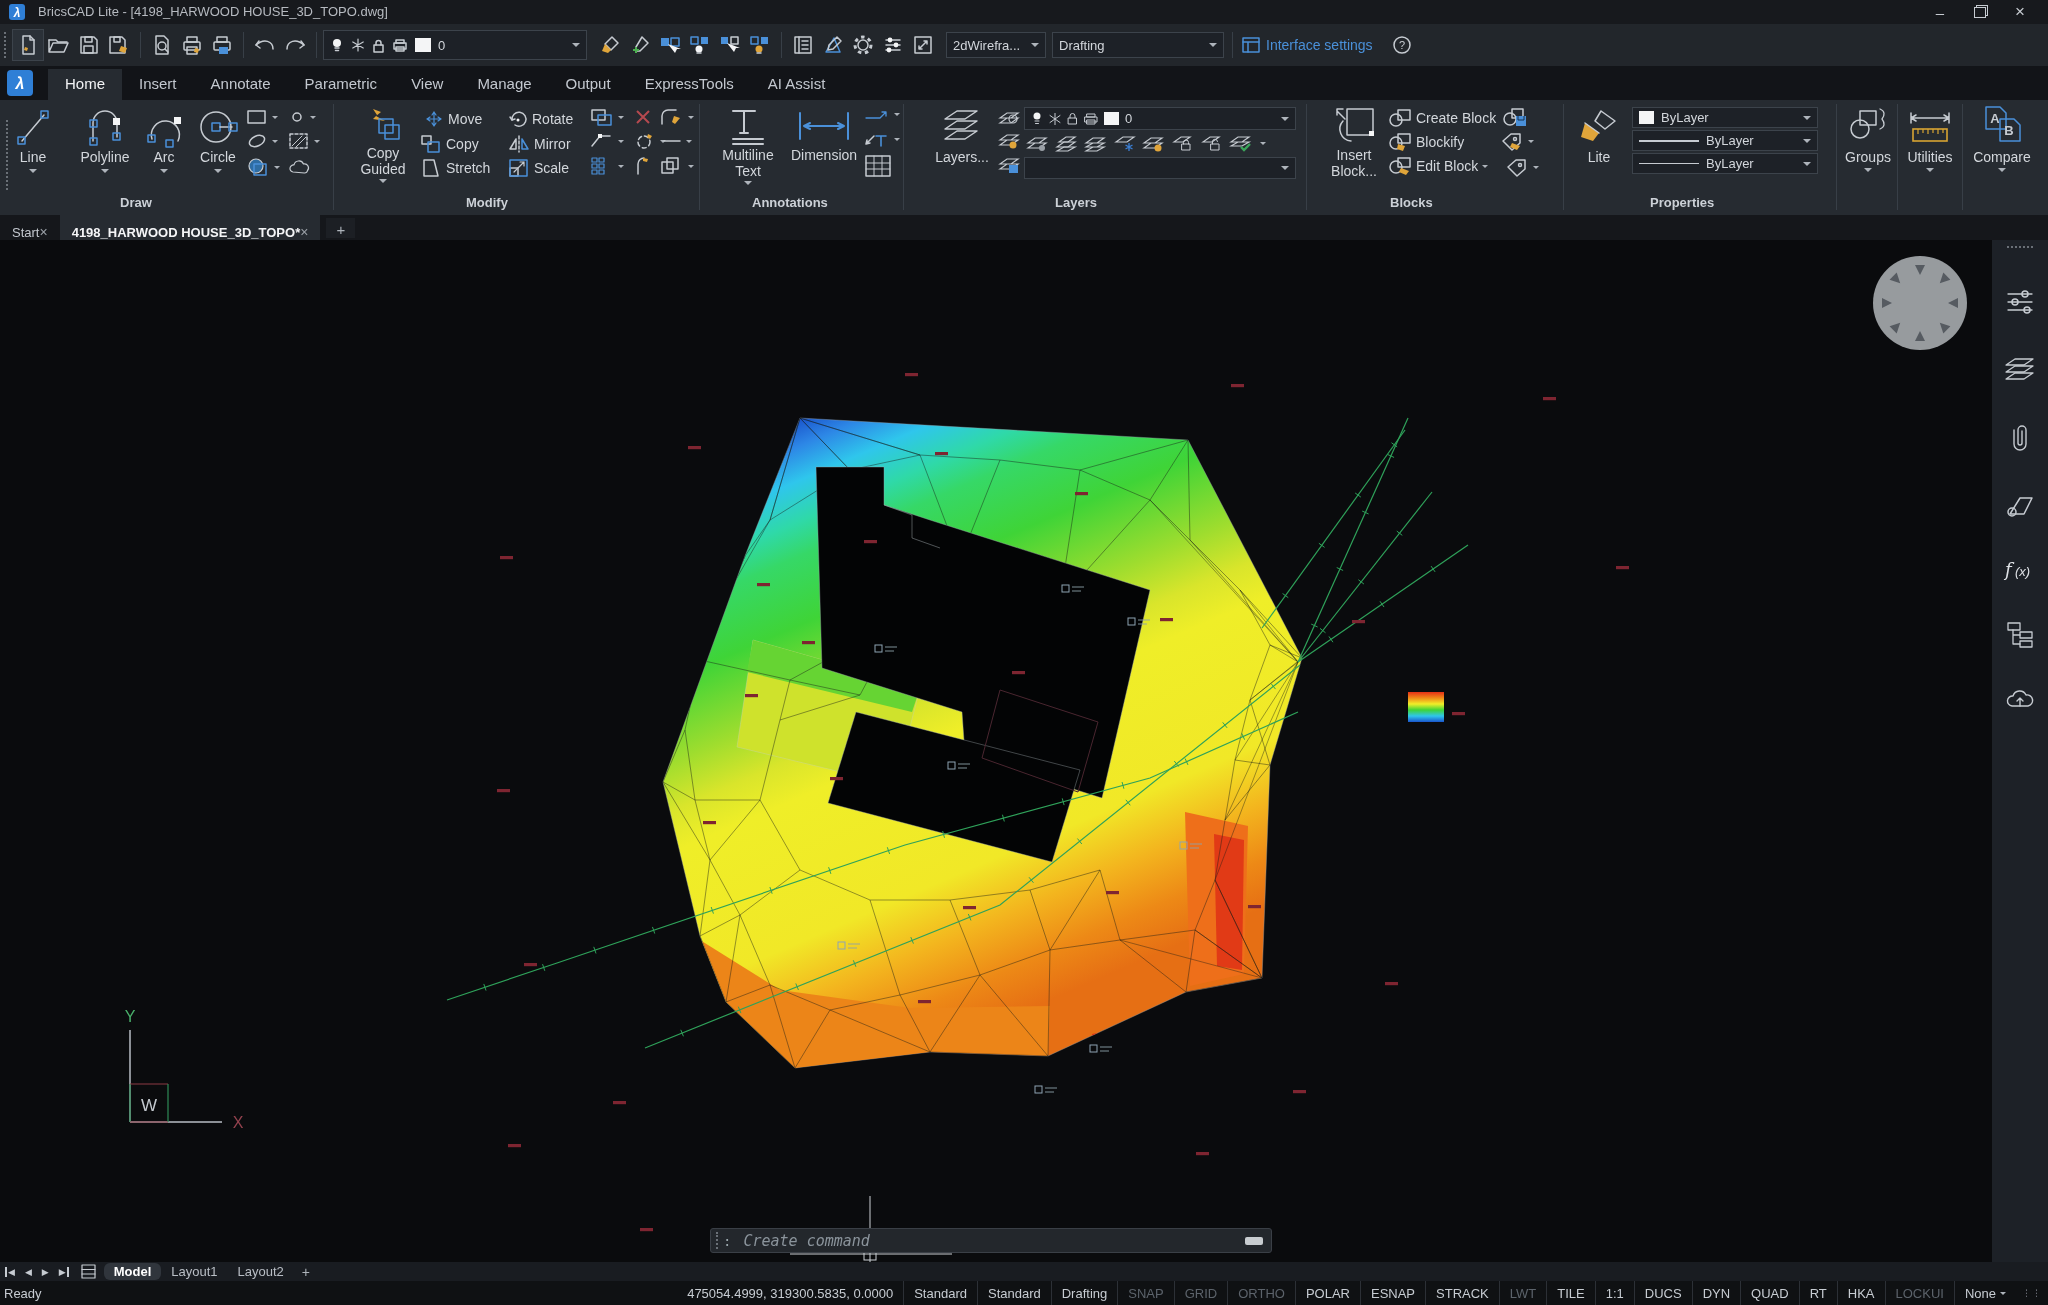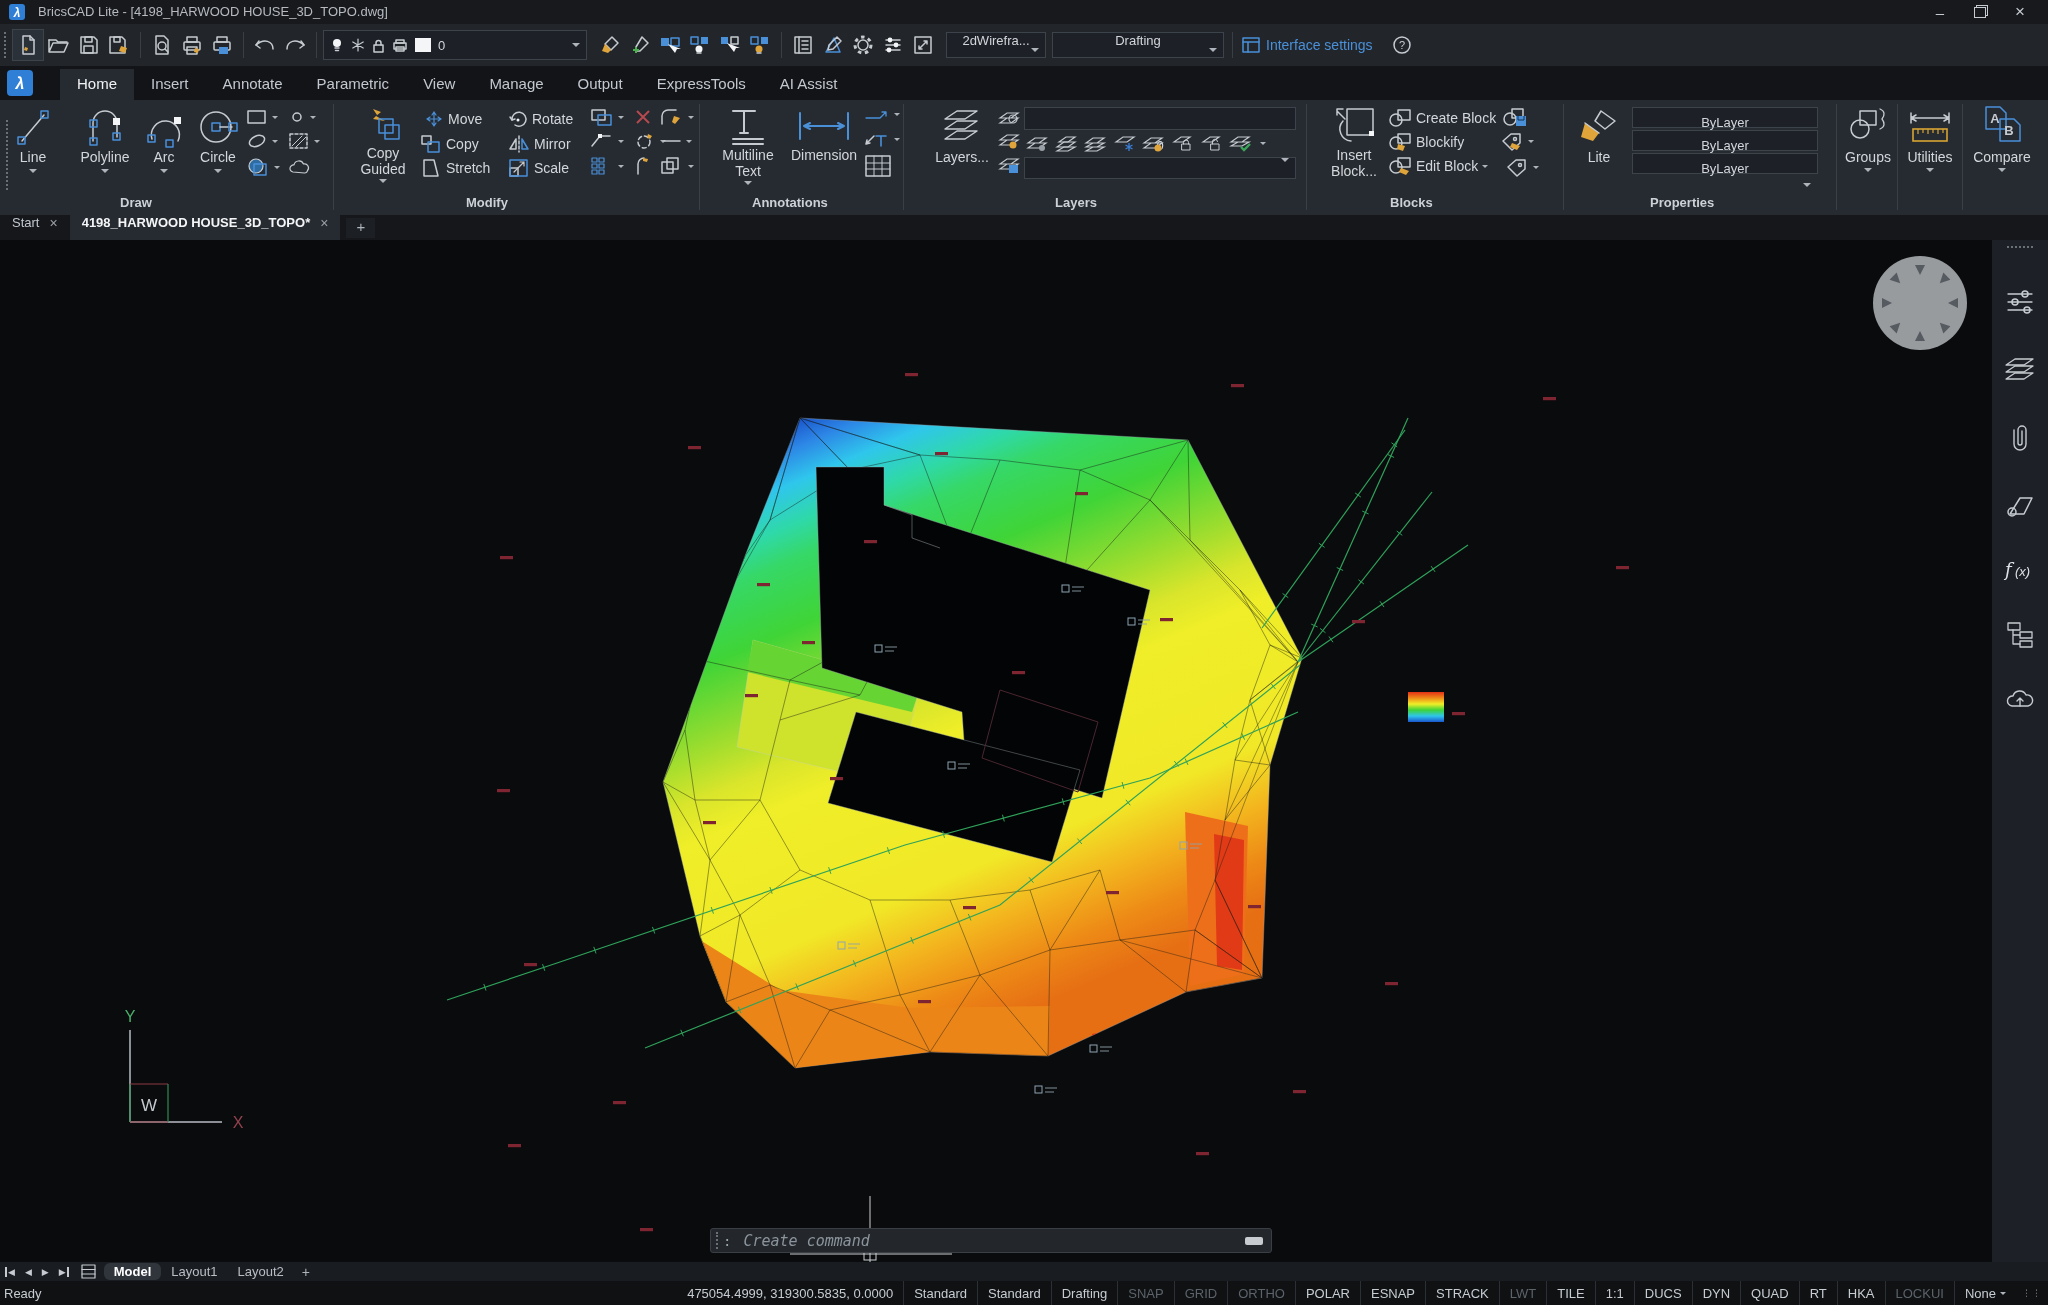--- a/index.html
+++ b/index.html
@@ -21,24 +21,24 @@
   .cv{width:0;height:0;border-left:4px solid transparent;border-right:4px solid transparent;border-top:4px solid #aeb4bb;display:inline-block;}
   .cvs{border-left-width:3px;border-right-width:3px;border-top-width:3px;}
   .sep{width:1px;background:#383f47;}
   .vgrip{border-left:2px dotted #6a7077;width:2px;}
   .hgrip{border-top:2px dotted #6a7077;height:2px;}
   .plabel{position:absolute;bottom:5px;font-size:13px;font-weight:700;color:#ccd1d7;text-align:left;}
   .bigbtn{position:absolute;display:flex;flex-direction:column;align-items:center;color:#d3d7dc;font-size:14px;text-align:center;cursor:default;}
   .rowbtn{position:absolute;display:flex;align-items:center;gap:4px;color:#d3d7dc;font-size:14px;}
   .rtab{padding:6px 17px 8px 17px;font-size:15px;color:#c3c8cf;}
   .rtab.active{background:#262b31;color:#f2f3f5;}
-  .dd{background:#1d2127;border:1px solid #3c434b;color:#d2d6db;font-size:13px;display:flex;align-items:center;padding:0 6px;box-sizing:border-box;flex-direction:column;}
+  .dd{background:#1d2127;border:1px solid #3c434b;color:#d2d6db;font-size:13px;display:flex;align-items:center;padding:0 6px;box-sizing:border-box;}
   .dd .cv{margin-left:auto;}
   .qi{display:flex;align-items:center;justify-content:center;width:30px;height:30px;}
-  .doctab{display:flex;align-items:flex-start;gap:10px;padding:0 12px;font-size:13px;color:#c3c8cf;}
+  .doctab{display:flex;align-items:flex-end;padding:0 12px;font-size:13px;color:#c3c8cf;}
   .doctab.active{background:#262b31;color:#f4f5f7;font-weight:700;}
   .x{color:#9aa0a7;font-size:14px;}
   .sseg{padding:0 10px;border-left:1px solid #2c3036;display:flex;align-items:center;gap:4px;height:24px;}
   .sseg.off{color:#5c636b;}
   .ltab{padding:1px 10px;font-size:13px;color:#b9bec5;border-radius:6px;}
   .ltab.active{background:#30353c;color:#fff;font-weight:700;}
   .navbtn{color:#c6cbd1;font-size:9px;padding:0 5px;display:flex;align-items:center;}
   .sbicon{margin-top:38px;}
   .minipar{stroke:#c6cbd1;fill:none;stroke-width:1.2;}
   #cad-svg{position:absolute;left:0;top:0;}
@@ -246,21 +246,21 @@
           <text x="11" y="15" font-size="11" fill="#c6cbd1" text-anchor="middle">?</text>
         </svg>
       </div>
   </div>
 
   <div class="abs" id="tabrow">
     <svg class="abs" style="left:7px;top:4px" width="26" height="26">
         <rect width="26" height="26" rx="4" fill="#2f7fd6"></rect>
         <text x="13" y="19" font-size="16" font-style="italic" font-weight="bold" fill="#fff" text-anchor="middle">λ</text>
       </svg>
-    <nav id="ribbon-tabs" style="display:flex;margin-left:60px">
+    <nav id="ribbon-tabs" style="display:flex;margin-left:48px">
         <div class="rtab active">Home</div>
         <div class="rtab">Insert</div>
         <div class="rtab">Annotate</div>
         <div class="rtab">Parametric</div>
         <div class="rtab">View</div>
         <div class="rtab">Manage</div>
         <div class="rtab">Output</div>
         <div class="rtab">ExpressTools</div>
         <div class="rtab">AI Assist</div>
       </nav>

